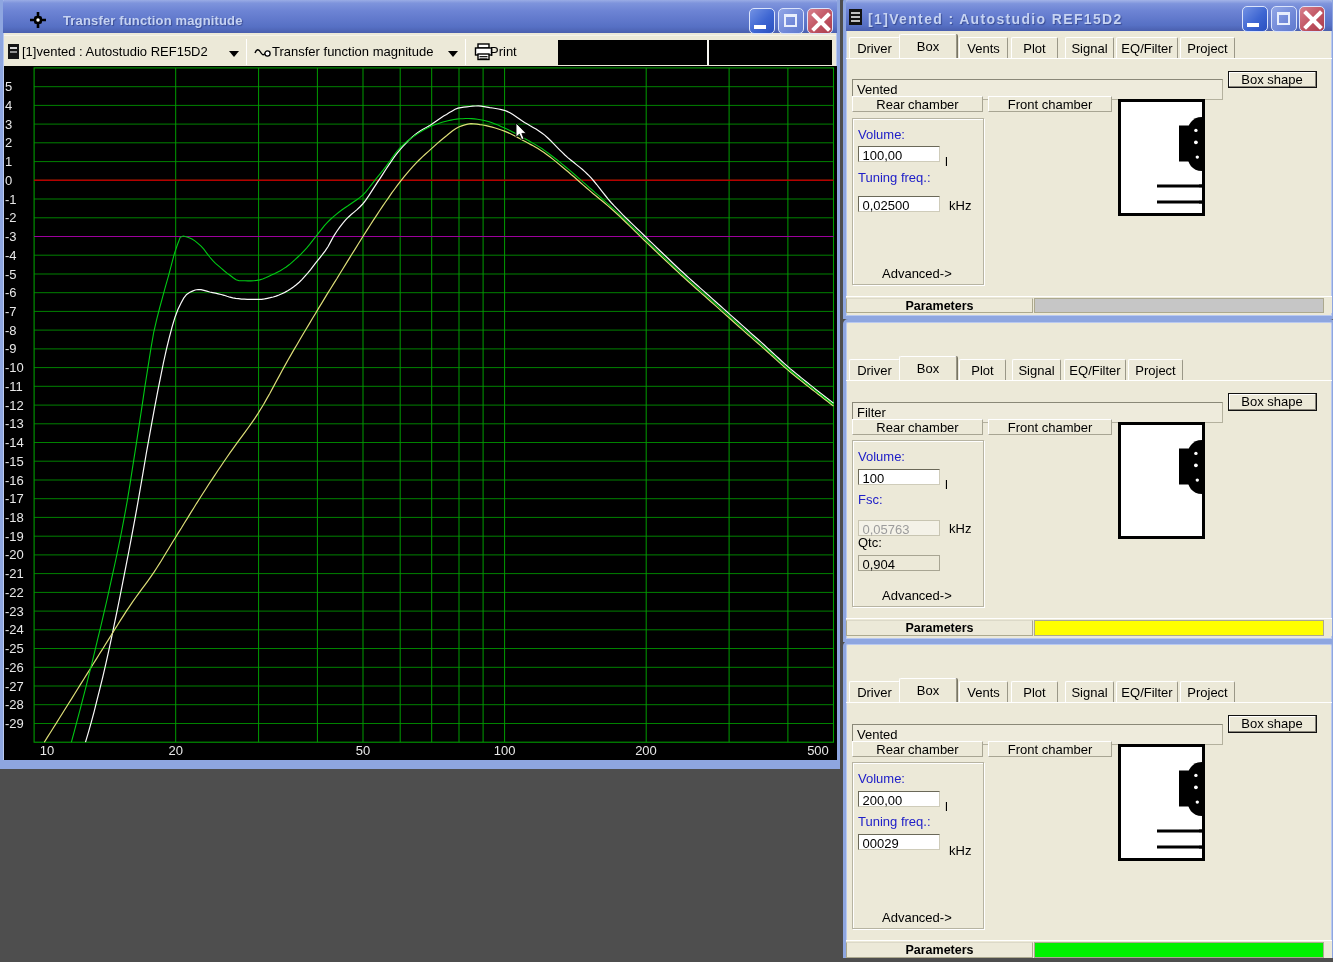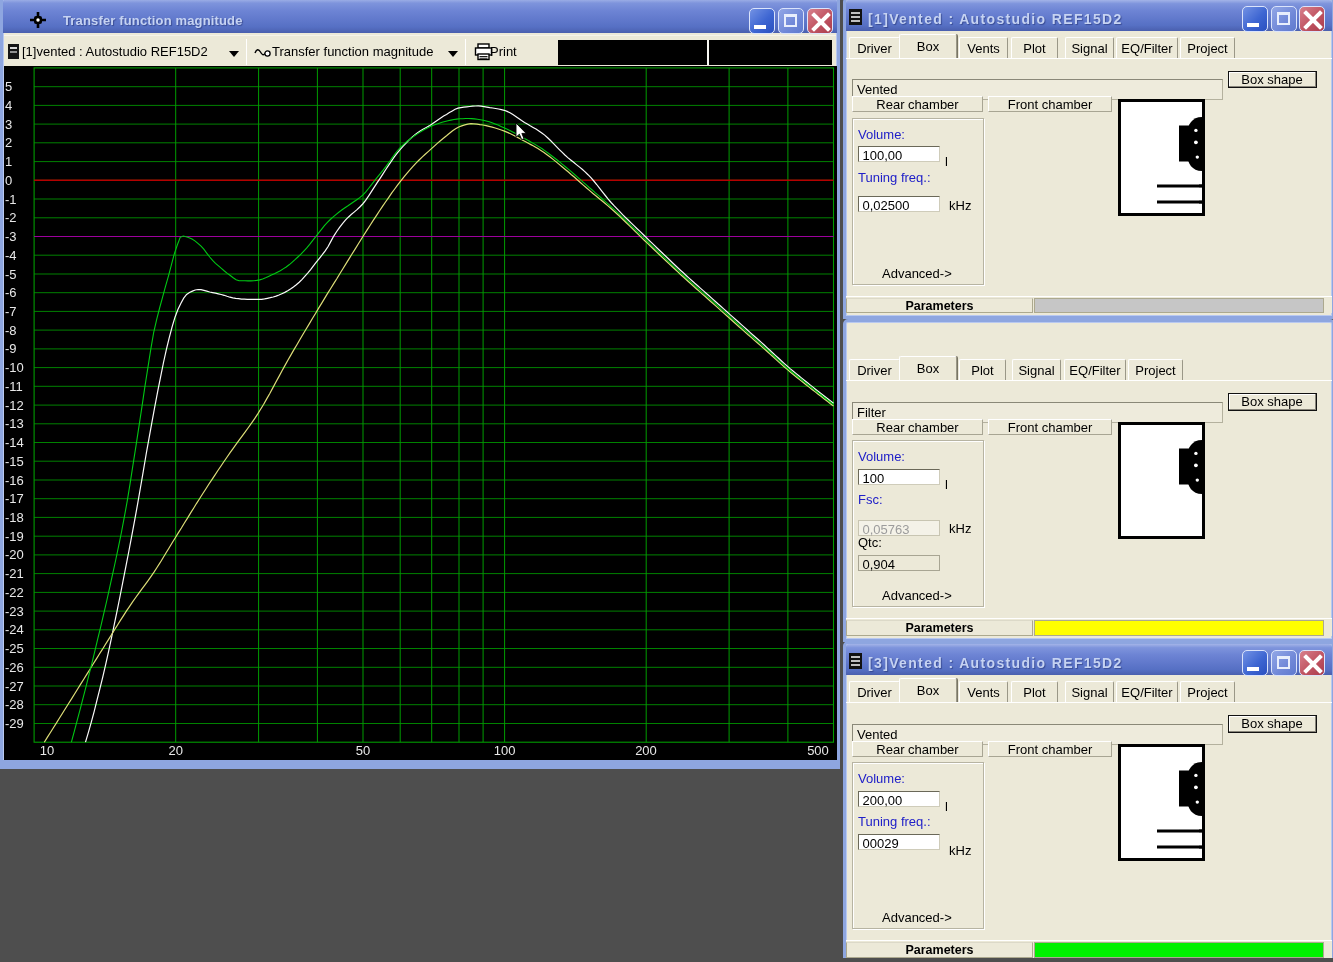--- a/index.html
+++ b/index.html
@@ -299,39 +299,20 @@
         <circle cx="74.9" cy="40.3" r="1.9" fill="#fff"></circle>
         <circle cx="76.3" cy="55.1" r="1.7" fill="#fff"></circle>
   </svg>
  </div>
  <div class="sbar">
       <span class="scell1"><b>Parameters</b></span>
       <span class="scell2" style="background:#ffff00;"></span>
     </div>
 </div>
 <div class="win" style="left:843px;top:641.3px;width:492px;height:317.2px;">
- <div class="tbar">
-  <span class="ticon">
-        <i style="top:3px"></i>
-        <i style="top:7px"></i>
-        <i style="top:11px"></i>
-      </span>
-  <span class="ttl">[3]Vented : Autostudio REF15D2</span>
-  <span class="wbtn bmin" style="left:396px;">
-        <i></i>
-      </span>
-  <span class="wbtn bmax" style="left:424.5px;">
-        <i></i>
-      </span>
-  <span class="wbtn bcls" style="left:453px;">
-        <svg width="20" height="20" viewBox="0 0 20 20">
-          <path d="M3 3 L17 17 M17 3 L3 17" stroke="#fff" stroke-width="4" stroke-linecap="square"></path>
-        </svg>
-      </span>
- </div>
   <div class="tab" style="left:3px;width:51px;">Driver</div>
   <div class="tab act" style="left:53px;width:58px;">Box</div>
   <div class="tab" style="left:113px;width:49px;">Vents</div>
   <div class="tab" style="left:165px;width:47px;">Plot</div>
   <div class="tab" style="left:219px;width:49px;">Signal</div>
   <div class="tab" style="left:270px;width:62px;">EQ/Filter</div>
   <div class="tab" style="left:334px;width:55px;">Project</div>
  <div class="tabline"></div>
  <div class="nfield">Vented</div>
  <div class="bshape">Box shape</div>

